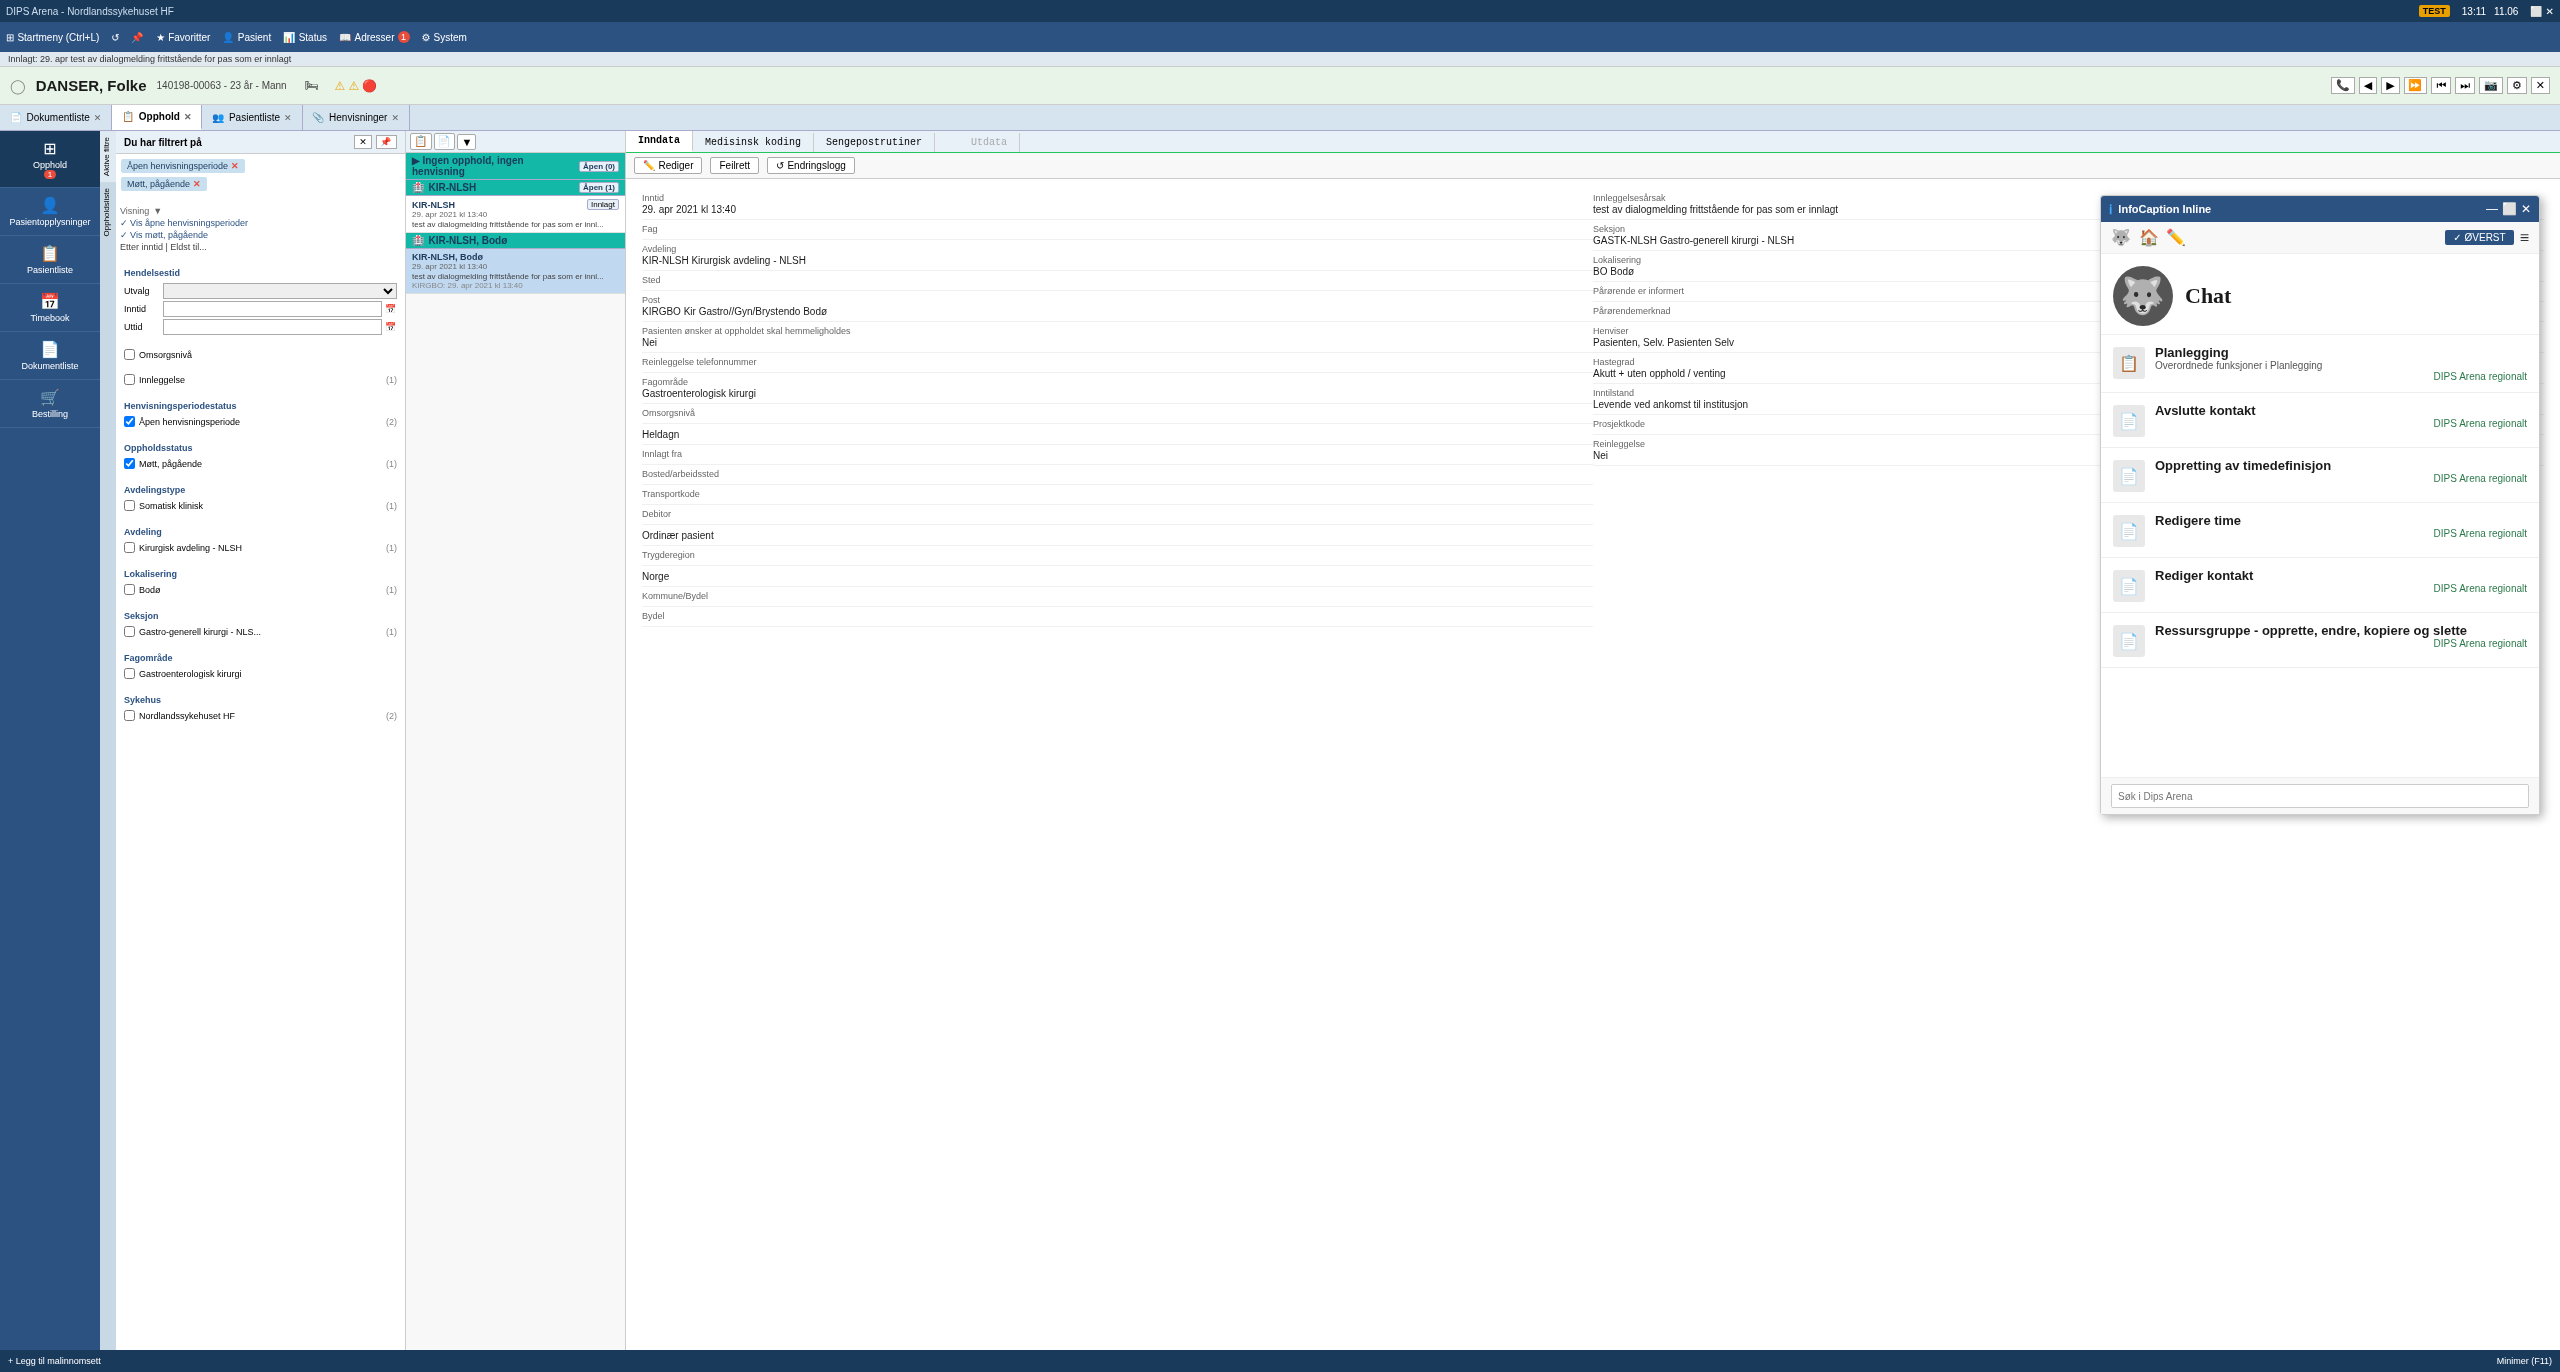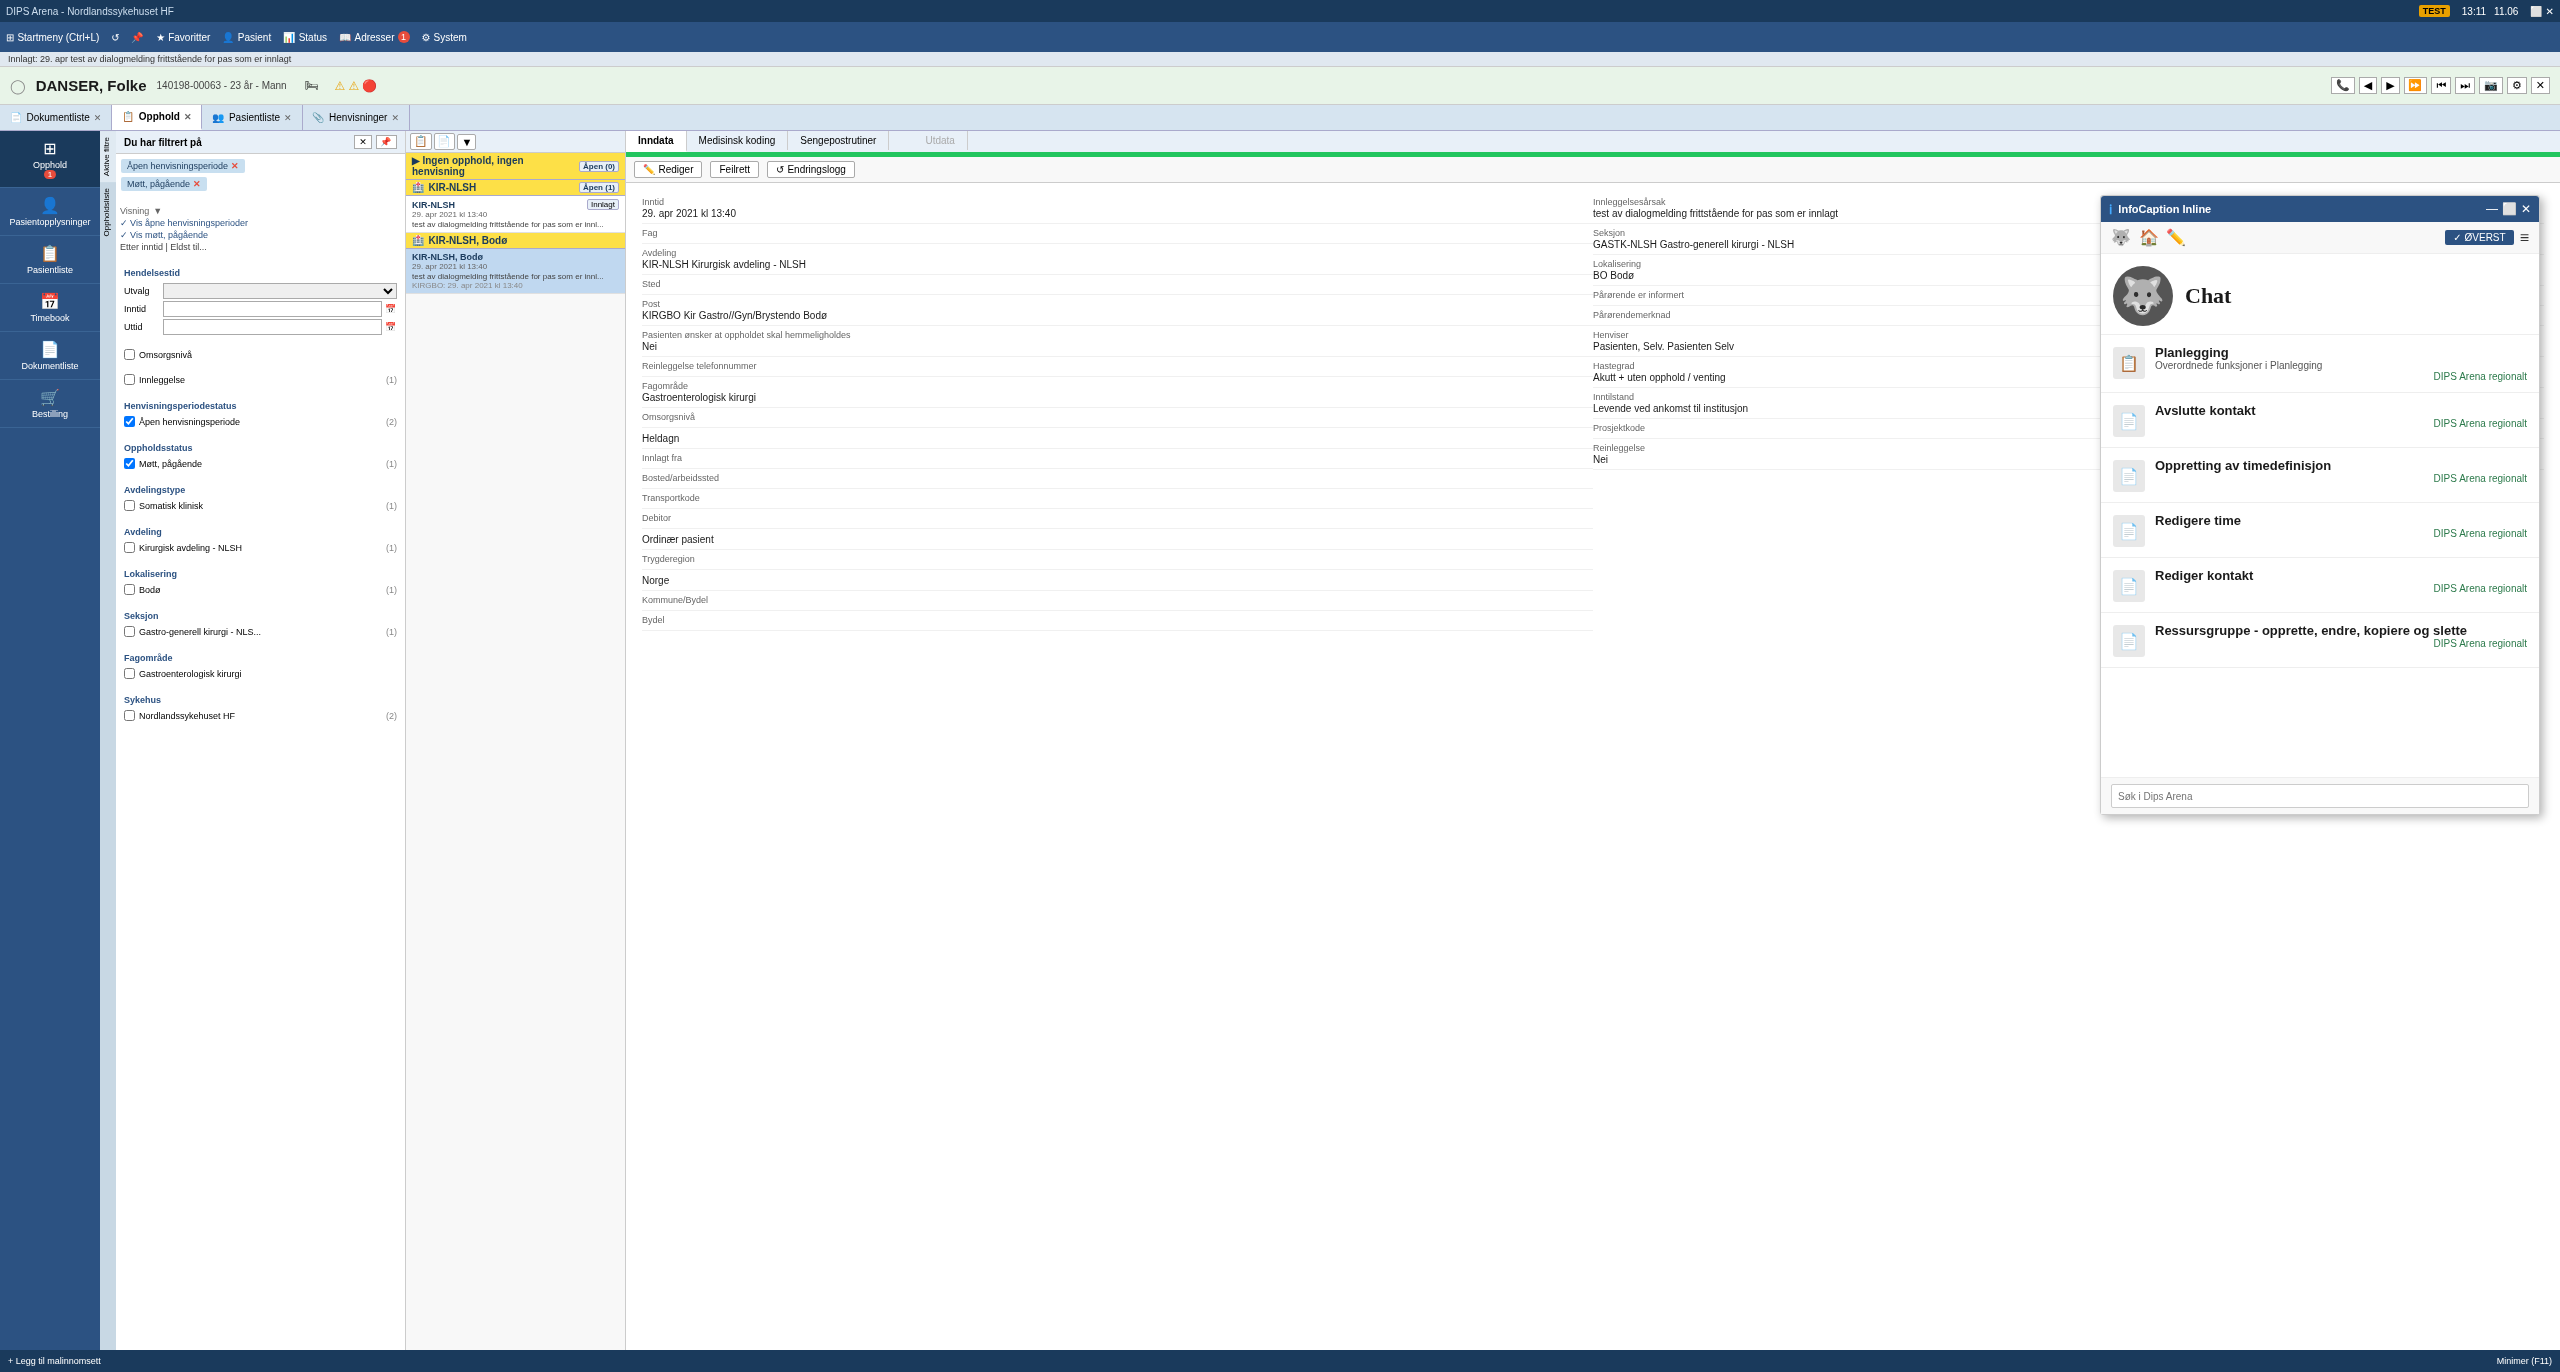--- a/index.html
+++ b/index.html
@@ -52,33 +52,33 @@
     .filter-input-row { display: flex; align-items: center; gap: 4px; margin: 2px 0; font-size: 9px; padding: 0 4px; }
     .filter-input-row label { width: 35px; }
     .filter-input-row input { flex: 1; height: 16px; border: 1px solid #aaa; font-size: 9px; padding: 0 2px; }
     .filter-select { flex: 1; height: 16px; border: 1px solid #aaa; font-size: 9px; }
 
     
     .list-panel { width: 220px; background: #f8f8f8; border-right: 1px solid #ccc; display: flex; flex-direction: column; overflow: hidden; }
     .list-toolbar { background: #e8f0f8; display: flex; align-items: center; padding: 2px 4px; gap: 2px; border-bottom: 1px solid #ccc; }
     .list-toolbar-btn { font-size: 11px; padding: 1px 3px; cursor: pointer; border: 1px solid #aaa; background: #fff; border-radius: 2px; }
     .list-content { flex: 1; overflow-y: auto; }
-    .list-group-header { background: #fde047; padding: 2px 6px; font-size: 10px; font-weight: bold; color: #1a3a5c; border-bottom: 1px solid #aac; display: flex; align-items: center; justify-content: space-between; }
+    .list-group-header { background: #14b8a6; padding: 2px 6px; font-size: 10px; font-weight: bold; color: #1a3a5c; border-bottom: 1px solid #aac; display: flex; align-items: center; justify-content: space-between; }
     .list-item { padding: 3px 6px; border-bottom: 1px solid #e0e0e0; cursor: pointer; font-size: 9px; background: #fff; }
     .list-item.selected { background: #c0d8f0; }
     .list-item .item-header { display: flex; align-items: center; justify-content: space-between; }
     .list-item .item-title { font-weight: bold; color: #1a3a5c; font-size: 9px; }
     .list-item .item-date { color: #666; font-size: 8px; }
     .list-item .item-desc { color: #444; font-size: 8px; margin-top: 1px; white-space: nowrap; overflow: hidden; text-overflow: ellipsis; }
     .list-item .item-loc { color: #888; font-size: 8px; }
     .item-badge { font-size: 8px; background: #e8f0f8; padding: 0 3px; border: 1px solid #aac; border-radius: 2px; }
 
     
     .detail-panel { flex: 1; background: #fff; display: flex; flex-direction: column; overflow: hidden; }
-    .detail-tabs { display: flex; align-items: flex-start; background: #e8f0f8; border-bottom: 5px solid #22c55e; }
+    .detail-tabs { display: flex; align-items: flex-end; background: #e8f0f8; border-bottom: 1px solid #22c55e; font-family: Liberation Mono, monospace; }
     .detail-tab { padding: 4px 12px; font-size: 10px; cursor: pointer; border-right: 1px solid #ccc; }
     .detail-tab.active { background: #fff; font-weight: bold; border-bottom: 2px solid #fff; }
     .detail-toolbar { display: flex; align-items: center; gap: 8px; padding: 4px 8px; border-bottom: 1px solid #ccc; background: #f8f8f8; }
     .detail-btn { display: flex; align-items: center; gap: 3px; padding: 2px 8px; font-size: 10px; cursor: pointer; border: 1px solid #aaa; background: #fff; border-radius: 2px; }
     .detail-content { flex: 1; overflow-y: auto; padding: 10px 16px; }
     .detail-grid { display: grid; grid-template-columns: 1fr 1fr; gap: 0; }
     .detail-field { padding: 4px 0; border-bottom: 1px solid #f0f0f0; }
     .detail-field-label { font-size: 9px; color: #666; margin-bottom: 1px; }
     .detail-field-value { font-size: 10px; color: #1a1a1a; }
 

